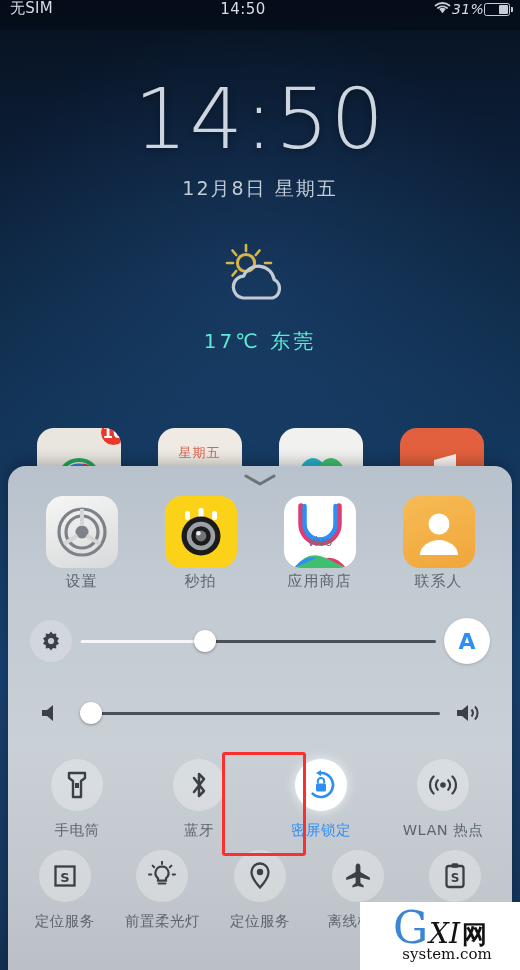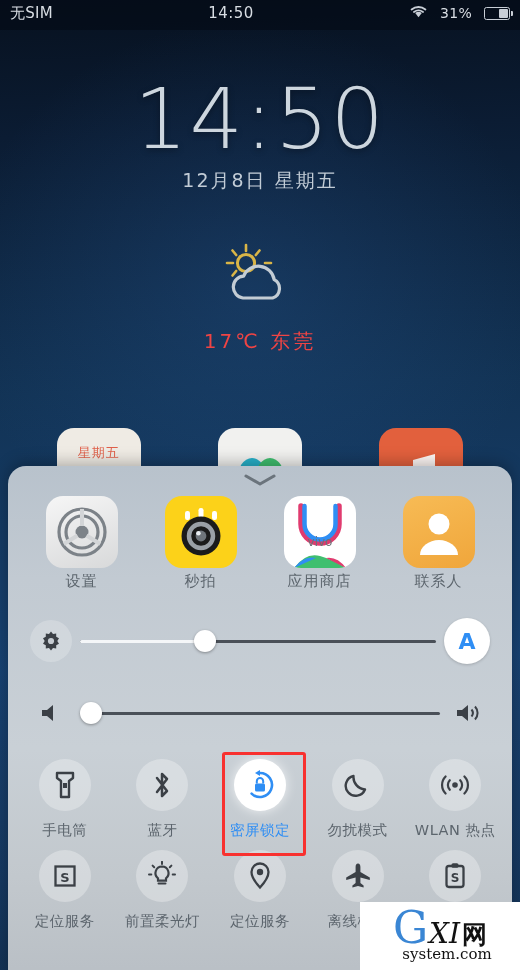--- a/index.html
+++ b/index.html
@@ -24,52 +24,52 @@
       linear-gradient(178deg, #07111f 0%, #0b1c33 14%, #123355 40%, #184272 68%, #14355c 88%, #0e2845 100%);
   }
   .wallpaper::after{
     content:""; position:absolute; inset:0;
     background:radial-gradient(ellipse 80% 40% at 48% 30%, rgba(40,90,150,.30), rgba(0,0,0,0) 70%);
   }
 
   
   .statusbar {
     position:absolute; top:0; left:0; right:0; height:30px;
-    display:flex; align-items:flex-start; padding:4px 10px;
+    display:flex; align-items:flex-end; padding:12px 10px;
     color:#d8dde3; font-size:15px; letter-spacing:.3px;
     z-index:40;
     background:rgba(4,10,20,.55);
   }
   .sb-left { flex:0 0 auto; font-size:15px; }
   .sb-center { flex:1; text-align:center; font-size:15px; letter-spacing:.5px; }
-  .sb-right { flex:0 0 auto; display:flex; align-items:center; gap:12px; }
+  .sb-right { flex:0 0 auto; display:flex; align-items:center; gap:0;font-style:italic; }
   .sb-batt-text { font-size:14px; }
   .batt {
     width:26px; height:13px; border:1.6px solid #c8ced6; border-radius:2.5px;
     position:relative; display:inline-block;
   }
   .batt::after {
     content:""; position:absolute; right:-4px; top:3.2px;
     width:2.4px; height:5px; background:#c8ced6; border-radius:0 1px 1px 0;
   }
   .batt > i { position:absolute; right:1px; top:1px; bottom:1px; width:36%; background:#c8ced6; display:block; border-radius:1px; }
 
   
   .clock-wrap { position:absolute; top:78px; left:0; right:0; text-align:center; z-index:5; }
   .clock {
     font-size:84px; line-height:.98; font-weight:300; color:#cdd6de;
     letter-spacing:2px; font-family:"DejaVu Sans","Liberation Sans",sans-serif;
     text-shadow:0 2px 6px rgba(0,0,0,.35);
   }
-  .date { margin-top:8px; font-size:19px; color:#c2ccd6; letter-spacing:2px; }
+  .date { margin-top:16px; font-size:19px; color:#c2ccd6; letter-spacing:2px; }
 
   
   .weather { position:absolute; top:242px; left:0; right:0; text-align:center; z-index:5; }
   .weather svg { display:block; margin:0 auto; }
-  .weather-text { margin-top:22px; font-size:20px; color:#ef4444; letter-spacing:3px; }
+  .weather-text { margin-top:22px; font-size:20px; color:#5eead4; letter-spacing:3px; }
 
   
   .homerow {
     position:absolute; top:428px; left:0; right:0; height:70px;
     display:flex; justify-content:space-around; align-items:flex-start;
     padding:0 18px; z-index:6;
   }
   .home-ico { position:relative; width:84px; height:58px; border-radius:17px; overflow:hidden; }
   .hi-1 { background:#e9e6df; }
   .hi-2 { background:#efebe4; }
@@ -184,20 +184,29 @@
           <line x1="19.5" y1="33.5" x2="23.2" y2="29"></line>
         </g>
         <circle cx="33" cy="21" r="8.6" fill="none" stroke="#d9b547" stroke-width="3"></circle>
         <path d="M30 56 a11 11 0 0 1 0.6 -21.9 a16 16 0 0 1 30.6 3.6 a10 10 0 0 1 -1.6 18.3 Z" fill="none" stroke="#c3ccd4" stroke-width="3.2" stroke-linejoin="round"></path>
       </svg>
     </span>
     <div class="weather-text">17℃   东莞</div>
   </div>
 
   <div class="homerow">
+    <div class="home-ico hi-1">
+      <svg width="84" height="58" viewBox="0 0 84 58">
+        <path d="M26 54 a16 16 0 0 1 32 0" fill="none" stroke="#3b7ddd" stroke-width="5"></path>
+        <path d="M30 56 a12 12 0 0 1 24 0" fill="none" stroke="#f0b400" stroke-width="5"></path>
+        <path d="M22 52 a20 20 0 0 1 40 0" fill="none" stroke="#22a85a" stroke-width="4"></path>
+        <path d="M46 38 a20 20 0 0 1 16 16" fill="none" stroke="#e03b2f" stroke-width="5"></path>
+      </svg>
+      <span class="badge">10</span>
+    </div>
     <div class="home-ico hi-2">
       <span class="cal-text">星期五</span>
     </div>
     <div class="home-ico hi-3">
       <svg width="84" height="58" viewBox="0 0 84 58">
         <ellipse cx="34" cy="52" rx="15" ry="22" fill="#27b0c9"></ellipse>
         <ellipse cx="52" cy="52" rx="15" ry="22" fill="#3fbf6f"></ellipse>
       </svg>
     </div>
     <div class="home-ico hi-4">
@@ -341,28 +350,20 @@
             <svg width="32" height="32" viewBox="0 0 32 32">
               <path d="M16 4 a12 12 0 1 1 -8.4 20.6" fill="none" stroke="#2f8ef4" stroke-width="2.6" stroke-linecap="round"></path>
               <path d="M16 1 L16 7 L11 4 Z" fill="#2f8ef4"></path>
               <rect x="11" y="14.5" width="10" height="8" rx="1.6" fill="#2f8ef4"></rect>
               <path d="M12.8 14.5 v-2.2 a3.2 3.2 0 0 1 6.4 0 v2.2" fill="none" stroke="#2f8ef4" stroke-width="2"></path>
             </svg>
           </div>
           <div class="tg-label">密屏锁定</div>
         </div>
 
-        <div class="toggle">
-          <div class="tg-circle">
-            <svg width="28" height="28" viewBox="0 0 28 28">
-              <path d="M21 18.5 A10 10 0 1 1 9.5 5 A12.5 12.5 0 0 0 21 18.5 Z" fill="none" stroke="#3b4046" stroke-width="2.4" stroke-linejoin="round"></path>
-            </svg>
-          </div>
-          <div class="tg-label">勿扰模式</div>
-        </div>
 
         <div class="toggle">
           <div class="tg-circle">
             <svg width="32" height="26" viewBox="0 0 32 26">
               <circle cx="16" cy="13" r="2.8" fill="#3b4046"></circle>
               <path d="M10.8 8.2 a7 7 0 0 0 0 9.6" fill="none" stroke="#3b4046" stroke-width="2.2" stroke-linecap="round"></path>
               <path d="M21.2 8.2 a7 7 0 0 1 0 9.6" fill="none" stroke="#3b4046" stroke-width="2.2" stroke-linecap="round"></path>
               <path d="M6.6 4.5 a12 12 0 0 0 0 17" fill="none" stroke="#3b4046" stroke-width="2.2" stroke-linecap="round"></path>
               <path d="M25.4 4.5 a12 12 0 0 1 0 17" fill="none" stroke="#3b4046" stroke-width="2.2" stroke-linecap="round"></path>
             </svg>

